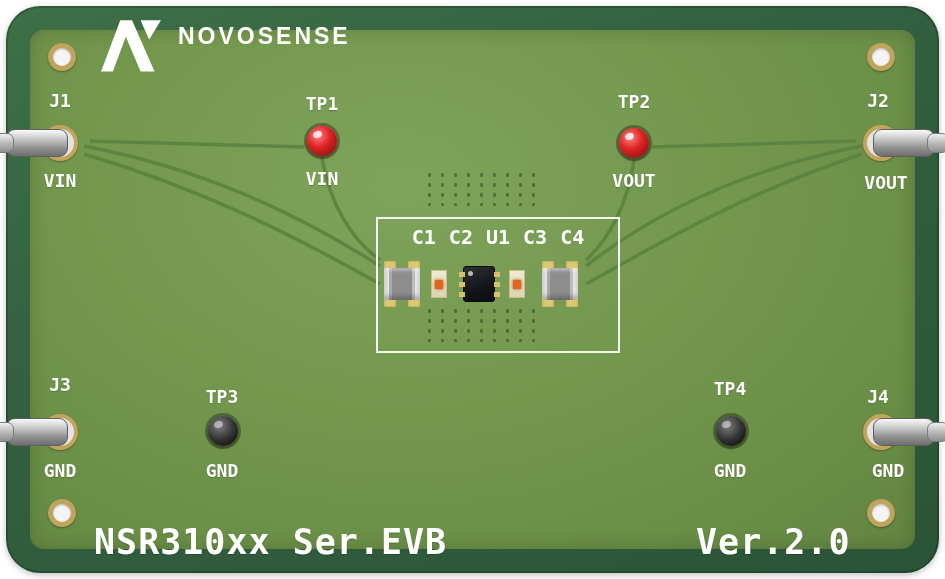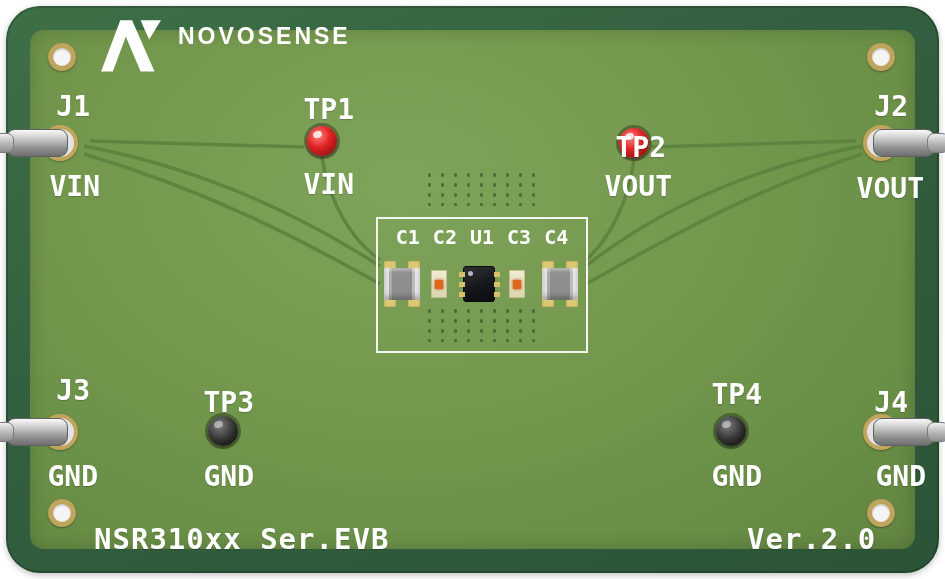--- a/index.html
+++ b/index.html
@@ -28,24 +28,24 @@
     box-shadow:0 1px 2px rgba(0,0,0,.35), inset 0 1px 2px rgba(0,0,0,.25);
   }
   
   .logo { position:absolute; left:96px; top:16px; display:flex; align-items:flex-start; }
   .logo-mark { width:70px; height:62px; }
   .logo-text { margin-left:12px; font-family:"Liberation Sans", sans-serif; color:#fff; }
   .brand { font-size:23px; font-weight:bold; letter-spacing:3px; line-height:40px; }
   .tagline { font-size:15px; font-weight:bold; letter-spacing:5.5px; margin-top:3px; color:#f2f5ec; }
   
   .silk {
-    position:absolute; color:#fff; font-weight:bold; font-size:28px;
-    text-align:right; white-space:nowrap; text-shadow:0 1px 1px rgba(0,0,0,.2);
-  }
-  .silk.big { font-size:29px; letter-spacing:1px; text-align:left; }
+    position:absolute; color:#fff; font-weight:bold; font-size:18px;
+    text-align:center; white-space:nowrap; text-shadow:0 1px 1px rgba(0,0,0,.2);
+  }
+  .silk.big { font-size:35px; letter-spacing:1px; text-align:left; }
   
   .connector { position:absolute; width:92px; height:40px; }
   .connector.right { transform:scaleX(-1); }
   .connector .ring {
     position:absolute; left:44px; top:2px; width:36px; height:36px; border-radius:50%;
     background:#e3e3e3; border:4px solid #c2a55c; box-sizing:border-box;
     box-shadow:0 1px 2px rgba(0,0,0,.3);
   }
   .connector .barrel {
     position:absolute; left:8px; top:6px; width:62px; height:28px; border-radius:9px;
@@ -73,21 +73,21 @@
   }
   .tp.black::after { background:rgba(255,255,255,.45); }
   
   .dots {
     position:absolute; width:112px; height:36px;
     background-image:radial-gradient(circle, rgba(16,38,12,.40) 1.7px, transparent 2px);
     background-size:13px 10px;
   }
   
   .comp-box {
-    position:absolute; left:376px; top:217px; width:212px; height:136px;
+    position:absolute; left:376px; top:217px; width:244px; height:136px;
     border:2px solid #f4f6f0; box-sizing:border-box;
   }
   .comp-labels {
     position:absolute; left:0; right:0; top:6px;
     display:flex; justify-content:center; gap:13px;
     color:#fff; font-weight:bold; font-size:20px;
   }
   .cap-large { position:absolute; width:36px; height:46px; }
   .cap-large .pad { position:absolute; top:0; width:12px; height:46px; background:#dcc873; box-shadow:inset 0 0 2px rgba(120,95,25,.6); }
   .cap-large .pad.pl { left:0; } .cap-large .pad.pr { right:0; }
@@ -216,23 +216,23 @@
   <div class="silk" style="left:20px; top:170px; width:80px;">VIN</div>
   <div class="silk" style="left:848px; top:90px; width:60px;">J2</div>
   <div class="silk" style="left:848px; top:172px; width:76px;">VOUT</div>
   <div class="silk" style="left:30px; top:374px; width:60px;">J3</div>
   <div class="silk" style="left:22px; top:460px; width:76px;">GND</div>
   <div class="silk" style="left:848px; top:386px; width:60px;">J4</div>
   <div class="silk" style="left:850px; top:460px; width:76px;">GND</div>
 
   <div class="silk" style="left:290px; top:93px; width:64px;">TP1</div>
   <div class="silk" style="left:290px; top:168px; width:64px;">VIN</div>
-  <div class="silk" style="left:602px; top:91px; width:64px;margin-top:40px;">TP2</div>
+  <div class="silk" style="left:602px; top:91px; width:64px;">TP2</div>
   <div class="silk" style="left:596px; top:170px; width:76px;">VOUT</div>
   <div class="silk" style="left:190px; top:386px; width:64px;">TP3</div>
   <div class="silk" style="left:190px; top:460px; width:64px;">GND</div>
   <div class="silk" style="left:698px; top:378px; width:64px;">TP4</div>
   <div class="silk" style="left:698px; top:460px; width:64px;">GND</div>
 
   <div class="silk big" style="left:94px; top:522px;">NSR310xx Ser.EVB</div>
-  <div class="silk big" style="left:747px; top:522px;">Ver.2.0</div>
+  <div class="silk big" style="left:696px; top:522px;">Ver.2.0</div>
 
 </div>
 
 </body></html>

